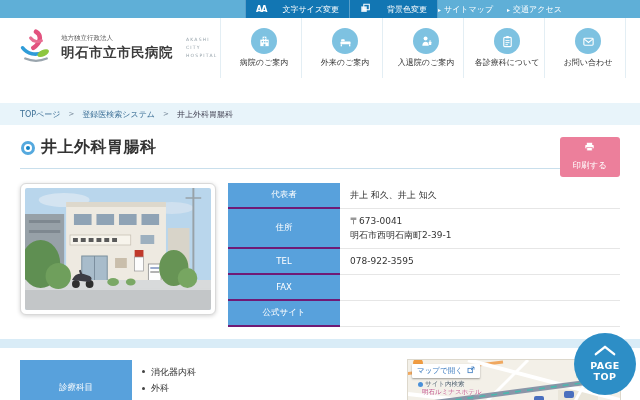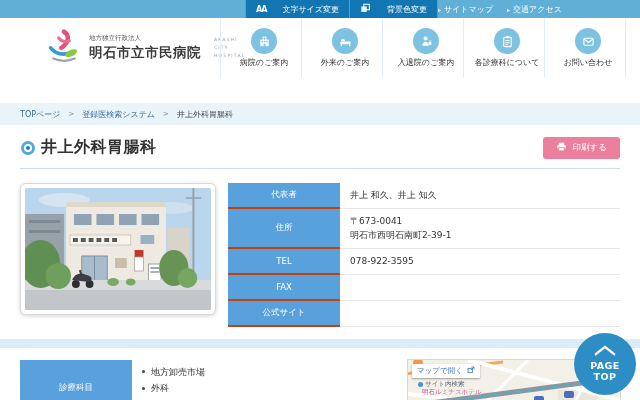--- a/index.html
+++ b/index.html
@@ -10,50 +10,50 @@
   .topbar { height:18px; background:#5fafd7; display:flex; align-items:stretch; color:#fff; font-size:8px; }
   .tb-btns { margin-left:245px; display:flex; }
   .tb-btn { background:#1276b3; display:flex; align-items:center; gap:16px; padding:0 10px; border-right:1px solid rgba(255,255,255,.3); cursor:pointer; white-space:nowrap; }
   .tb-btn:first-child { border-left:1px solid rgba(255,255,255,.3); }
   .aa-glyph { font-size:8px; font-weight:bold; letter-spacing:-1px; }
   .tb-links { display:flex; align-items:center; gap:14px; }
   .tb-link { display:flex; align-items:center; gap:3px; cursor:pointer; white-space:nowrap; }
   .tb-arrow { font-size:6px; }
 
   
-  .header { height:60px; background:#fff; position:relative; display:flex; align-items:center;margin-left:28px; }
+  .header { height:60px; background:#fff; position:relative; display:flex; align-items:center; }
   .brand { display:flex; align-items:center; margin-left:18px; gap:7px; cursor:pointer; }
   .brand-text .org-type { font-size:6.5px; color:#555; margin-bottom:1px; }
   .brand-text .org-name { font-size:13.5px; font-weight:bold; color:#3c3c3c; letter-spacing:.5px; }
   .org-en { font-size:4.5px; color:#97a3ab; letter-spacing:1.2px; width:38px; line-height:1.8; margin-left:6px; text-transform:uppercase; }
   .nav { position:absolute; right:14px; top:0; height:60px; display:flex; border-right:1px solid #e3eef4; }
   .nav-item { width:81px; border-left:1px solid #e3eef4; display:flex; flex-direction:column; align-items:center; justify-content:center; gap:3px; cursor:pointer;padding-left:6px; }
   .nav-circle { width:26px; height:26px; border-radius:50%; background:#7ec2e1; display:flex; align-items:center; justify-content:center; }
   .nav-label { font-size:8px; color:#333; white-space:nowrap; }
 
   
   .breadcrumb { height:22px; background:#e8f4fa; display:flex; align-items:center; padding-left:20px; gap:8px; font-size:8px; color:#445;margin-top:25px; }
   .breadcrumb a { color:#3c6f96; text-decoration:none; cursor:pointer; }
   .bc-sep { color:#789; font-size:7px; }
 
   
   .main { position:relative; padding:0 20px; }
   .title-row { display:flex; align-items:center; margin-top:12px; gap:9px; position:relative; }
   .title-bullet { width:8px; height:8px; border-radius:50%; background:#0f80c4; border:2px solid #fff; outline:3px solid #55a9de; margin-left:4px; flex:none; }
   h1.page-title { font-size:16px; color:#333; font-weight:bold; letter-spacing:.5px; }
-  .print-btn { position:absolute; right:0; top:0; background:#ec7f9b; color:#fff; border:none; border-radius:3px; font-size:8.5px; padding:5px 13px; display:flex; align-items:center; gap:6px; cursor:pointer; font-family:inherit; }
+  .print-btn { position:absolute; right:0; top:0; background:#ec7f9b; color:#fff; border:none; border-radius:3px; font-size:8.5px; padding:5px 13px; display:flex; align-items:center; gap:6px; cursor:pointer; font-family:inherit;flex-direction:column; }
   .title-divider { border-bottom:1px solid #c9dfec; margin-top:10px; }
 
   .row1 { display:flex; gap:12px; margin-top:14px; }
   .photo-card { width:196px; height:132px; flex:none; border:1px solid #d9d9d9; border-radius:6px; background:#fff; padding:4px; box-shadow:0 1px 4px rgba(0,0,0,.18); }
   .photo-card svg { width:100%; height:100%; display:block; border-radius:2px; }
 
   .info-table { flex:1; align-self:flex-start; }
   .t-row { display:flex; }
-  .t-h { width:112px; flex:none; background:#58a1dc; color:#fff; font-size:8.5px; display:flex; align-items:center; justify-content:center; text-align:center; border-bottom:2px solid #c2410c; }
+  .t-h { width:112px; flex:none; background:#58a1dc; color:#fff; font-size:8.5px; display:flex; align-items:center; justify-content:center; text-align:center; border-bottom:2px solid #701a75; }
   .t-v { flex:1; font-size:9px; color:#333; padding:2px 10px; display:flex; flex-direction:column; justify-content:center; background:#fff; border-bottom:1px solid #e6e6e6; line-height:1.5; }
   .r-sm { height:26px; } .r-lg { height:40px; }
 
   .band { height:9px; background:#d9ecf7; margin:12px -20px 0; }
 
   .row2 { display:flex; gap:12px; margin-top:12px; align-items:flex-start; }
   .detail-table { width:376px; flex:none; }
   .r-list { height:58px; }
   .r-cmt { height:34px; }
   .dept-list { list-style:none; }
@@ -298,21 +298,21 @@
     </div>
 
     <div class="band"></div>
 
     <div class="row2">
       <div class="detail-table">
         <div class="t-row">
           <div class="t-h r-list">診療科目</div>
           <div class="t-v r-list">
             <ul class="dept-list">
-              <li>地方卸売市場</li>
+              <li>消化器内科</li>
               <li>外科</li>
               <li>整形外科</li>
             </ul>
           </div>
         </div>
         <div class="t-row">
           <div class="t-h r-cmt">コメント</div>
           <div class="t-v r-cmt"></div>
         </div>
       </div>

